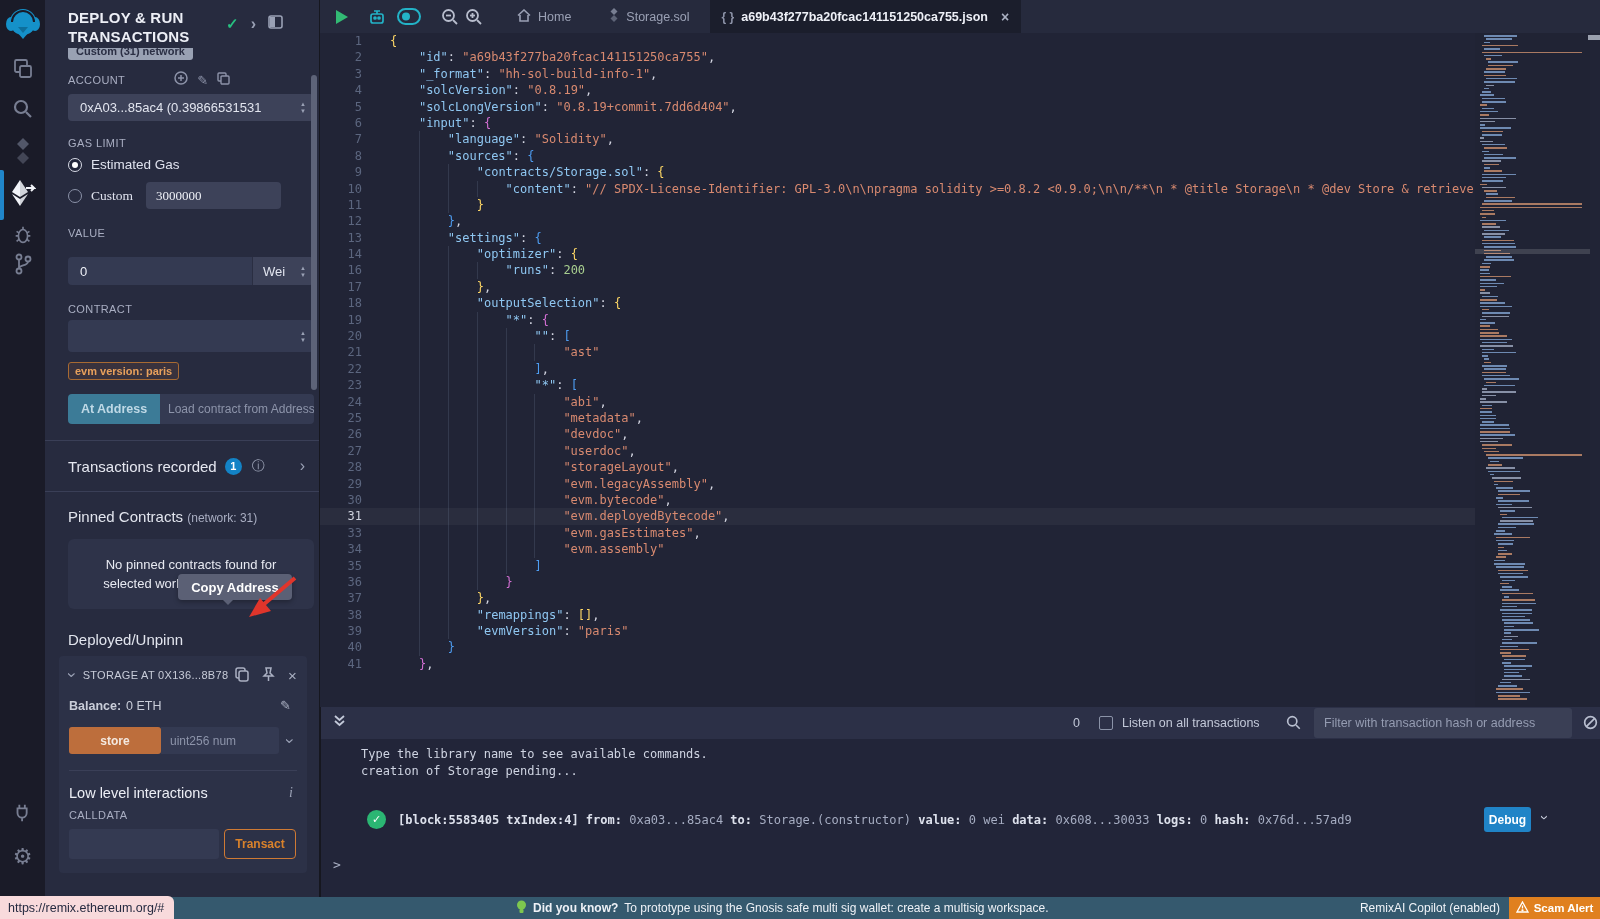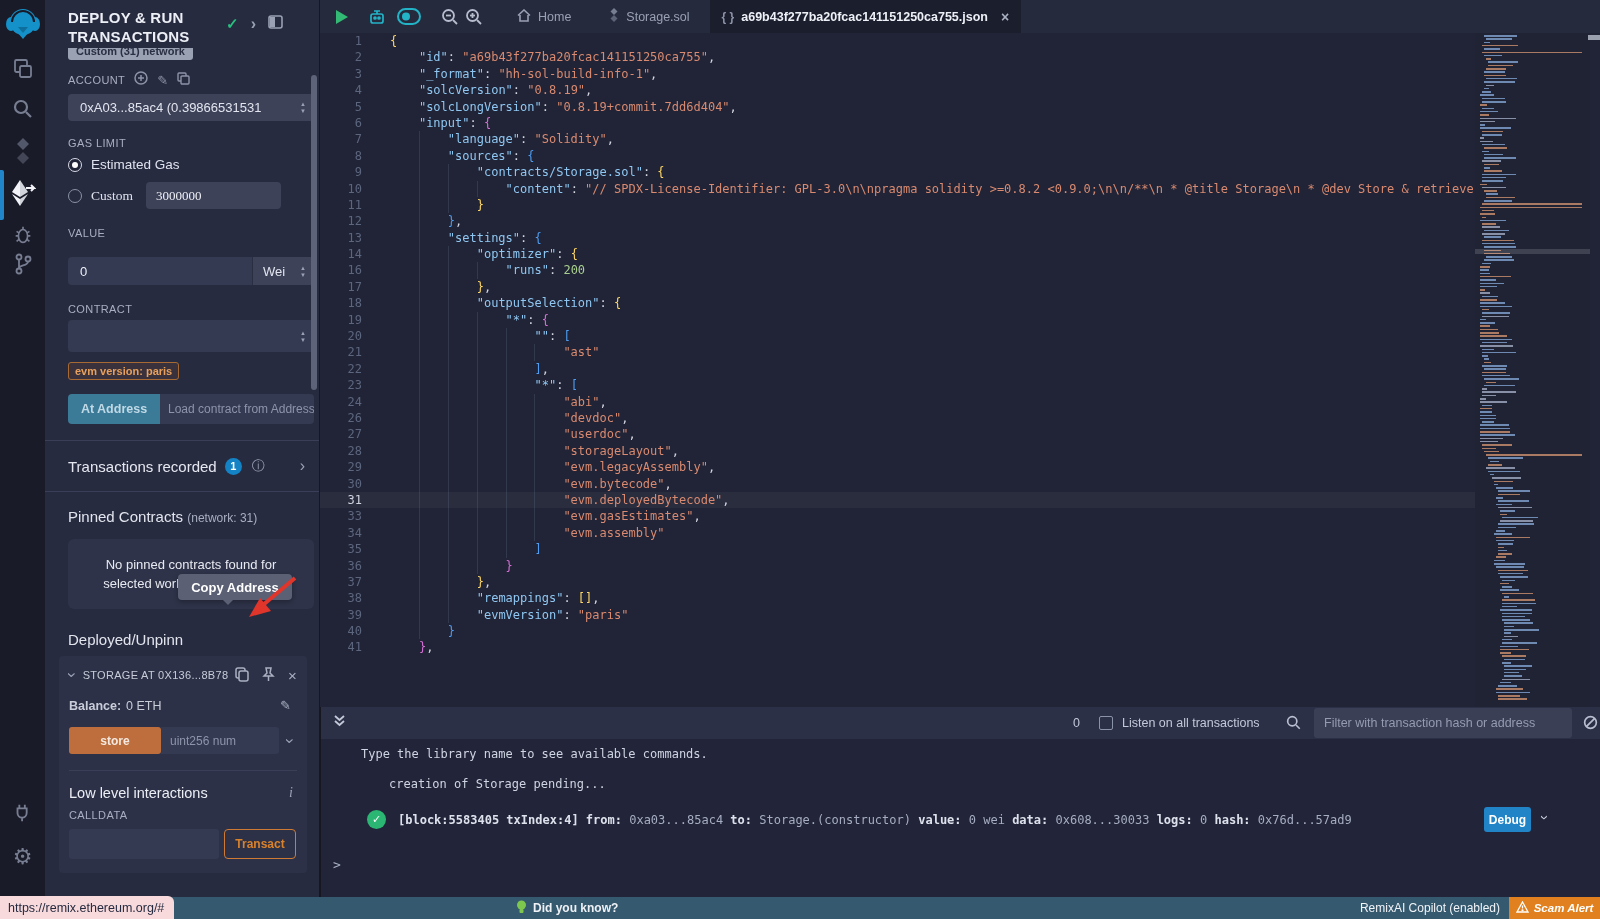--- a/index.html
+++ b/index.html
@@ -106,21 +106,21 @@
   #log-text .tn { color:#a6adc2; }
   #debug-btn { position:absolute; left:1163px; top:100px; width:47px; height:25px; background:#2084c7; color:#fff; font-weight:bold; font-size:12px; border-radius:3px; display:flex; align-items:center; justify-content:center; }
   #debug-chev { position:absolute; left:1222px; top:102px; color:#cfd4e2; font-size:15px; }
   #term-prompt { position:absolute; left:12px; top:150px; color:#aab0c4; font-family:"DejaVu Sans Mono",monospace; font-size:13px; }
 
   
   #statusbar { position:absolute; left:0; top:897px; width:1600px; height:22px; background:#35596e; z-index:6; }
   #tip { position:absolute; left:516px; top:0; height:22px; display:flex; align-items:center; gap:6px; color:#eef1f6; font-size:12px; }
   #tip b { font-size:12px; }
   #copilot { position:absolute; right:100px; top:0; height:22px; display:flex; align-items:center; color:#f0f3f8; font-size:12px; }
-  #scam { position:absolute; right:0; top:0; height:22px; width:91px; background:#e0801f; color:#fff; font-size:11.5px; font-weight:bold; display:flex; align-items:center; justify-content:center; gap:5px;font-style:italic; }
+  #scam { position:absolute; right:0; top:0; height:22px; width:91px; background:#e0801f; color:#fff; font-size:11.5px; font-weight:bold; display:flex; align-items:center; justify-content:center; gap:5px; }
 
   #url-tooltip { position:absolute; left:0; bottom:0; height:23px; background:#f8dadc; color:#252a40; font-size:12.5px; display:flex; align-items:center; padding:0 10px 0 8px; border-radius:0 6px 0 0; z-index:10; }
 
   .rot90 { display:inline-block; transform:rotate(90deg); }
   .chev { color:#9aa1b5; font-size:16px; }
 </style>
 </head>
 <body>
 
 <div id="iconbar">
@@ -193,21 +193,21 @@
       <span><svg width="15" height="14" viewBox="0 0 15 14" fill="none" stroke="#9aa1b5" stroke-width="1.6">
             <rect x="1" y="1" width="13" height="12" rx="2"></rect>
             <rect x="2" y="2" width="5" height="10" fill="#9aa1b5" stroke="none"></rect>
           </svg></span>
     </span>
   </div>
   <div id="network-badge-clip">
     <span id="network-badge">Custom (31) network</span>
   </div>
 
-  <div class="row" style="margin:10px 0 0 23px;">
+  <div class="row" style="margin:10px 0 0 23px;gap:40px;">
     <span class="sp-label">ACCOUNT</span>
     <span class="mini-icons">
       <span><svg width="14" height="14" viewBox="0 0 14 14" fill="none" stroke="#8d93a9" stroke-width="1.5">
             <circle cx="7" cy="7" r="6"></circle>
             <path d="M7 4v6M4 7h6"></path>
           </svg></span>
       <span style="font-size:13px;">✎</span>
       <span><svg width="13" height="13" viewBox="0 0 13 13" fill="none" stroke="#8d93a9" stroke-width="1.4">
             <rect x="1" y="1" width="8" height="8" rx="1"></rect>
             <rect x="4" y="4" width="8" height="8" rx="1" fill="#272b3f"></rect>
@@ -467,20 +467,24 @@
           <span class="ln">22</span>
           <span class="lt"><i class="guide" style="left: 4ch;"></i><i class="guide" style="left: 8ch;"></i><i class="guide" style="left: 12ch;"></i><i class="guide" style="left: 16ch;"></i>                    <span class="tk-u">]</span><span class="tk-p">,</span></span>
         </div>
         <div class="cl">
           <span class="ln">23</span>
           <span class="lt"><i class="guide" style="left: 4ch;"></i><i class="guide" style="left: 8ch;"></i><i class="guide" style="left: 12ch;"></i><i class="guide" style="left: 16ch;"></i>                    <span class="tk-k">"*"</span><span class="tk-p">: </span><span class="tk-u">[</span></span>
         </div>
         <div class="cl">
           <span class="ln">24</span>
           <span class="lt"><i class="guide" style="left: 4ch;"></i><i class="guide" style="left: 8ch;"></i><i class="guide" style="left: 12ch;"></i><i class="guide" style="left: 16ch;"></i><i class="guide" style="left: 20ch;"></i>                        <span class="tk-s">"abi"</span><span class="tk-p">,</span></span>
+        </div>
+        <div class="cl">
+          <span class="ln">25</span>
+          <span class="lt"><i class="guide" style="left: 4ch;"></i><i class="guide" style="left: 8ch;"></i><i class="guide" style="left: 12ch;"></i><i class="guide" style="left: 16ch;"></i><i class="guide" style="left: 20ch;"></i>                        <span class="tk-s">"metadata"</span><span class="tk-p">,</span></span>
         </div>
         <div class="cl">
           <span class="ln">26</span>
           <span class="lt"><i class="guide" style="left: 4ch;"></i><i class="guide" style="left: 8ch;"></i><i class="guide" style="left: 12ch;"></i><i class="guide" style="left: 16ch;"></i><i class="guide" style="left: 20ch;"></i>                        <span class="tk-s">"devdoc"</span><span class="tk-p">,</span></span>
         </div>
         <div class="cl">
           <span class="ln">27</span>
           <span class="lt"><i class="guide" style="left: 4ch;"></i><i class="guide" style="left: 8ch;"></i><i class="guide" style="left: 12ch;"></i><i class="guide" style="left: 16ch;"></i><i class="guide" style="left: 20ch;"></i>                        <span class="tk-s">"userdoc"</span><span class="tk-p">,</span></span>
         </div>
         <div class="cl">
@@ -756,38 +760,39 @@
             <circle cx="7.5" cy="7.5" r="5.5"></circle>
             <line x1="12" y1="12" x2="16.5" y2="16.5"></line>
           </svg></span>
       <span id="term-filter">Filter with transaction hash or address</span>
       <span id="term-ban"><svg width="15" height="15" viewBox="0 0 18 18" fill="none" stroke="#b9bfd0" stroke-width="2">
             <circle cx="9" cy="9" r="7"></circle>
             <line x1="4" y1="14" x2="14" y2="4"></line>
           </svg></span>
     </div>
     <div class="term-line" style="top:40px;">Type the library name to see available commands.</div>
-    <div class="term-line" style="top:70px;margin-left:28px;">creation of Storage pending...</div>
+    <div class="term-line" style="top:57px;">creation of Storage pending...</div>
     <div id="log-row">
       <span id="log-check">✓</span>
       <span id="log-text"><span class="tb">[block:5583405 txIndex:4] </span><span class="tb">from:</span><span class="tn"> 0xa03...85ac4 </span><span class="tb">to:</span><span class="tn"> Storage.(constructor) </span><span class="tb">value:</span><span class="tn"> 0 wei </span><span class="tb">data:</span><span class="tn"> 0x608...30033 </span><span class="tb">logs:</span><span class="tn"> 0 </span><span class="tb">hash:</span><span class="tn"> 0x76d...57ad9</span></span>
     </div>
     <span id="debug-btn">Debug</span>
     <span id="debug-chev" class="rot90">›</span>
     <div id="term-prompt">&gt;</div>
   </div>
 </div>
 
 <div id="statusbar">
   <span id="tip">
     <span><svg width="11" height="14" viewBox="0 0 11 14">
           <circle cx="5.5" cy="5" r="4.5" fill="#7ec74f"></circle>
           <rect x="3.5" y="9" width="4" height="4" rx="1" fill="#7ec74f"></rect>
         </svg></span>
     <b>Did you know?</b>
+    <span>To prototype using the Gnosis safe multi sig wallet: create a multisig workspace.</span>
   </span>
   <span id="copilot">RemixAI Copilot (enabled)</span>
   <span id="scam">
     <span><svg width="13" height="12" viewBox="0 0 13 12" fill="none" stroke="#fff" stroke-width="1.3">
           <path d="M6.5 1L12 11H1z"></path>
           <line x1="6.5" y1="4.5" x2="6.5" y2="7.5"></line>
           <circle cx="6.5" cy="9.3" r=".5" fill="#fff"></circle>
         </svg></span>
     <span>Scam Alert</span>
   </span>

